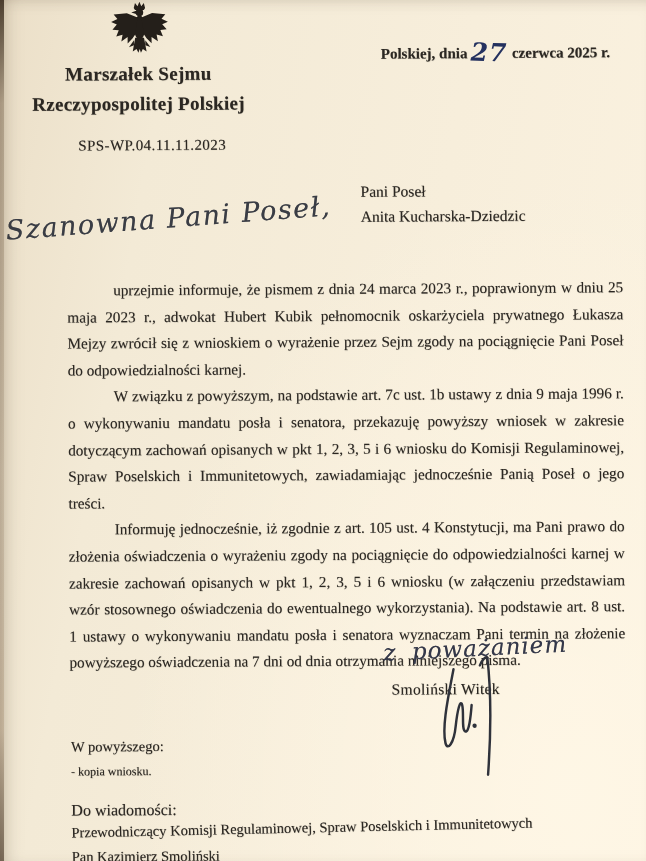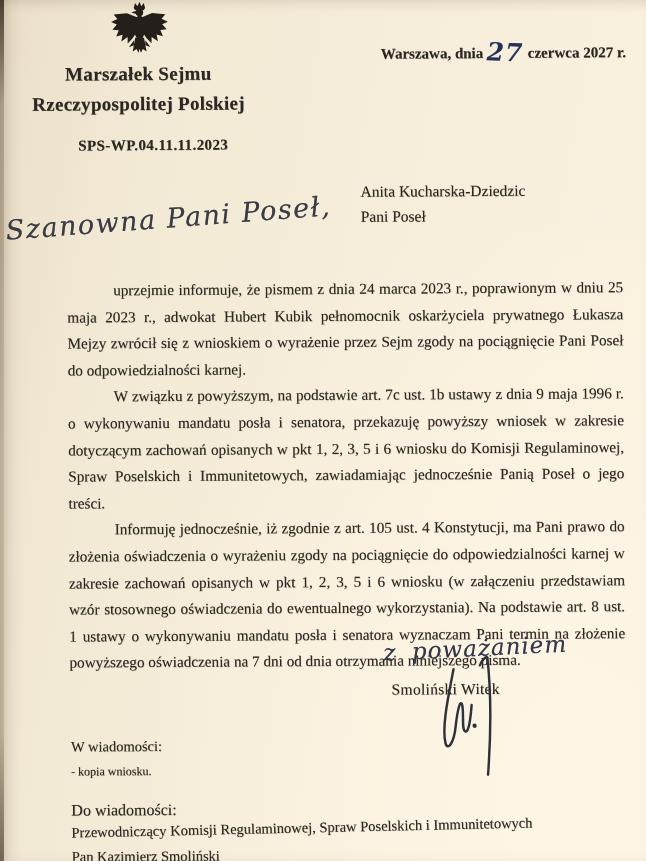--- a/index.html
+++ b/index.html
@@ -29,21 +29,21 @@
   }
   .content{position:absolute;inset:0;transform:rotate(-0.35deg);}
   .abs{position:absolute;}
   .typed{text-shadow:0.3px 0.3px 0.7px rgba(43,39,34,0.45);}
   .letterhead{
     left:8px;top:58px;width:265px;text-align:center;
     font-size:19px;font-weight:bold;line-height:30px;letter-spacing:0.3px;
   }
   .emblem{left:110px;top:0px;width:64px;height:58px;}
   .emblem svg{width:100%;height:100%;}
-  .reference{left:80px;top:136px;font-size:15px;font-weight:bold;letter-spacing:0.4px;}
+  .reference{left:80px;top:136px;font-size:15px;font-weight:normal;letter-spacing:0.4px;}
   .dateline{left:383px;top:39px;font-size:15px;font-weight:bold;white-space:nowrap;}
   .hw-day{
     font-family:"DejaVu Serif", serif;font-style:italic;font-weight:bold;
     font-size:25px;color:#24315f;letter-spacing:1px;
     display:inline-block;transform:rotate(2deg);vertical-align:-3px;
     text-shadow:none;margin:0 1px 0 3px;
   }
   .addressee{left:362px;top:180px;font-size:15.5px;line-height:24.5px;}
   .hw{
     font-family:"DejaVu Serif", serif;font-style:italic;
@@ -93,29 +93,29 @@
         <polygon points="59,62 67,73 59,70"></polygon>
       </svg>
     </div>
 
     <div class="abs letterhead typed">
       <div>Marszałek Sejmu</div>
       <div>Rzeczypospolitej Polskiej</div>
     </div>
 
     <div class="abs dateline typed">
-      <span>Warszawa, dnia</span><span class="hw-day">27</span>
-      <span>czerwca 2027 r.</span>
+      <span>Polskiej, dnia</span><span class="hw-day">27</span>
+      <span>czerwca 2025 r.</span>
     </div>
 
     <div class="abs reference typed">SPS-WP.04.11.11.2023</div>
 
     <div class="abs addressee typed">
+      <div>Pani Poseł</div>
       <div>Anita Kucharska-Dziedzic</div>
-      <div>Pani Poseł</div>
     </div>
 
     <div class="abs greeting hw">Szanowna Pani Poseł,</div>
 
     <div class="abs body-text typed">
       <p>uprzejmie informuje, że pismem z dnia 24 marca 2023 r., poprawionym w dniu 25 maja 2023 r., adwokat Hubert Kubik pełnomocnik oskarżyciela prywatnego Łukasza Mejzy zwrócił się z wnioskiem o wyrażenie przez Sejm zgody na pociągnięcie Pani Poseł do odpowiedzialności karnej.</p>
       <p>W związku z powyższym, na podstawie art. 7c ust. 1b ustawy z dnia 9 maja 1996 r. o wykonywaniu mandatu posła i senatora, przekazuję powyższy wniosek w zakresie dotyczącym zachowań opisanych w pkt 1, 2, 3, 5 i 6 wniosku do Komisji Regulaminowej, Spraw Poselskich i Immunitetowych, zawiadamiając jednocześnie Panią Poseł o jego treści.</p>
       <p>Informuję jednocześnie, iż zgodnie z art. 105 ust. 4 Konstytucji, ma Pani prawo do złożenia oświadczenia o wyrażeniu zgody na pociągnięcie do odpowiedzialności karnej w zakresie zachowań opisanych w pkt 1, 2, 3, 5 i 6 wniosku (w załączeniu przedstawiam wzór stosownego oświadczenia do ewentualnego wykorzystania). Na podstawie art. 8 ust. 1 ustawy o wykonywaniu mandatu posła i senatora wyznaczam Pani termin na złożenie powyższego oświadczenia na 7 dni od dnia otrzymania niniejszego pisma.</p>
     </div>
 
@@ -123,21 +123,21 @@
     <div class="abs signer typed">Smoliński Witek</div>
     <div class="abs signature-scribble">
       <svg viewBox="0 0 80 140" xmlns="http://www.w3.org/2000/svg" fill="none" stroke="#2f323b" stroke-width="2.6" stroke-linecap="round">
         <path d="M22,16 C17,42 9,76 13,94 C15,103 22,95 24,76 C26,59 29,47 31,54 C33,62 30,80 34,82 C38,84 40,66 41,54"></path>
         <circle cx="44" cy="76" r="2.3" fill="#2f323b" stroke="none"></circle>
         <path d="M50,12 C53,5 57,2 58,4"></path>
         <path d="M58,4 C61,32 62,76 58,128"></path>
       </svg>
     </div>
 
-    <div class="abs attach-label typed">W wiadomości:</div>
+    <div class="abs attach-label typed">W powyższego:</div>
     <div class="abs attach-item typed">- kopia wniosku.</div>
 
     <div class="abs cc-label typed">Do wiadomości:</div>
     <div class="abs cc-line1 typed">Przewodniczący Komisji Regulaminowej, Spraw Poselskich i Immunitetowych</div>
     <div class="abs cc-line2 typed">Pan Kazimierz Smoliński</div>
 
   </div>
 </div>
 
 </body></html>

